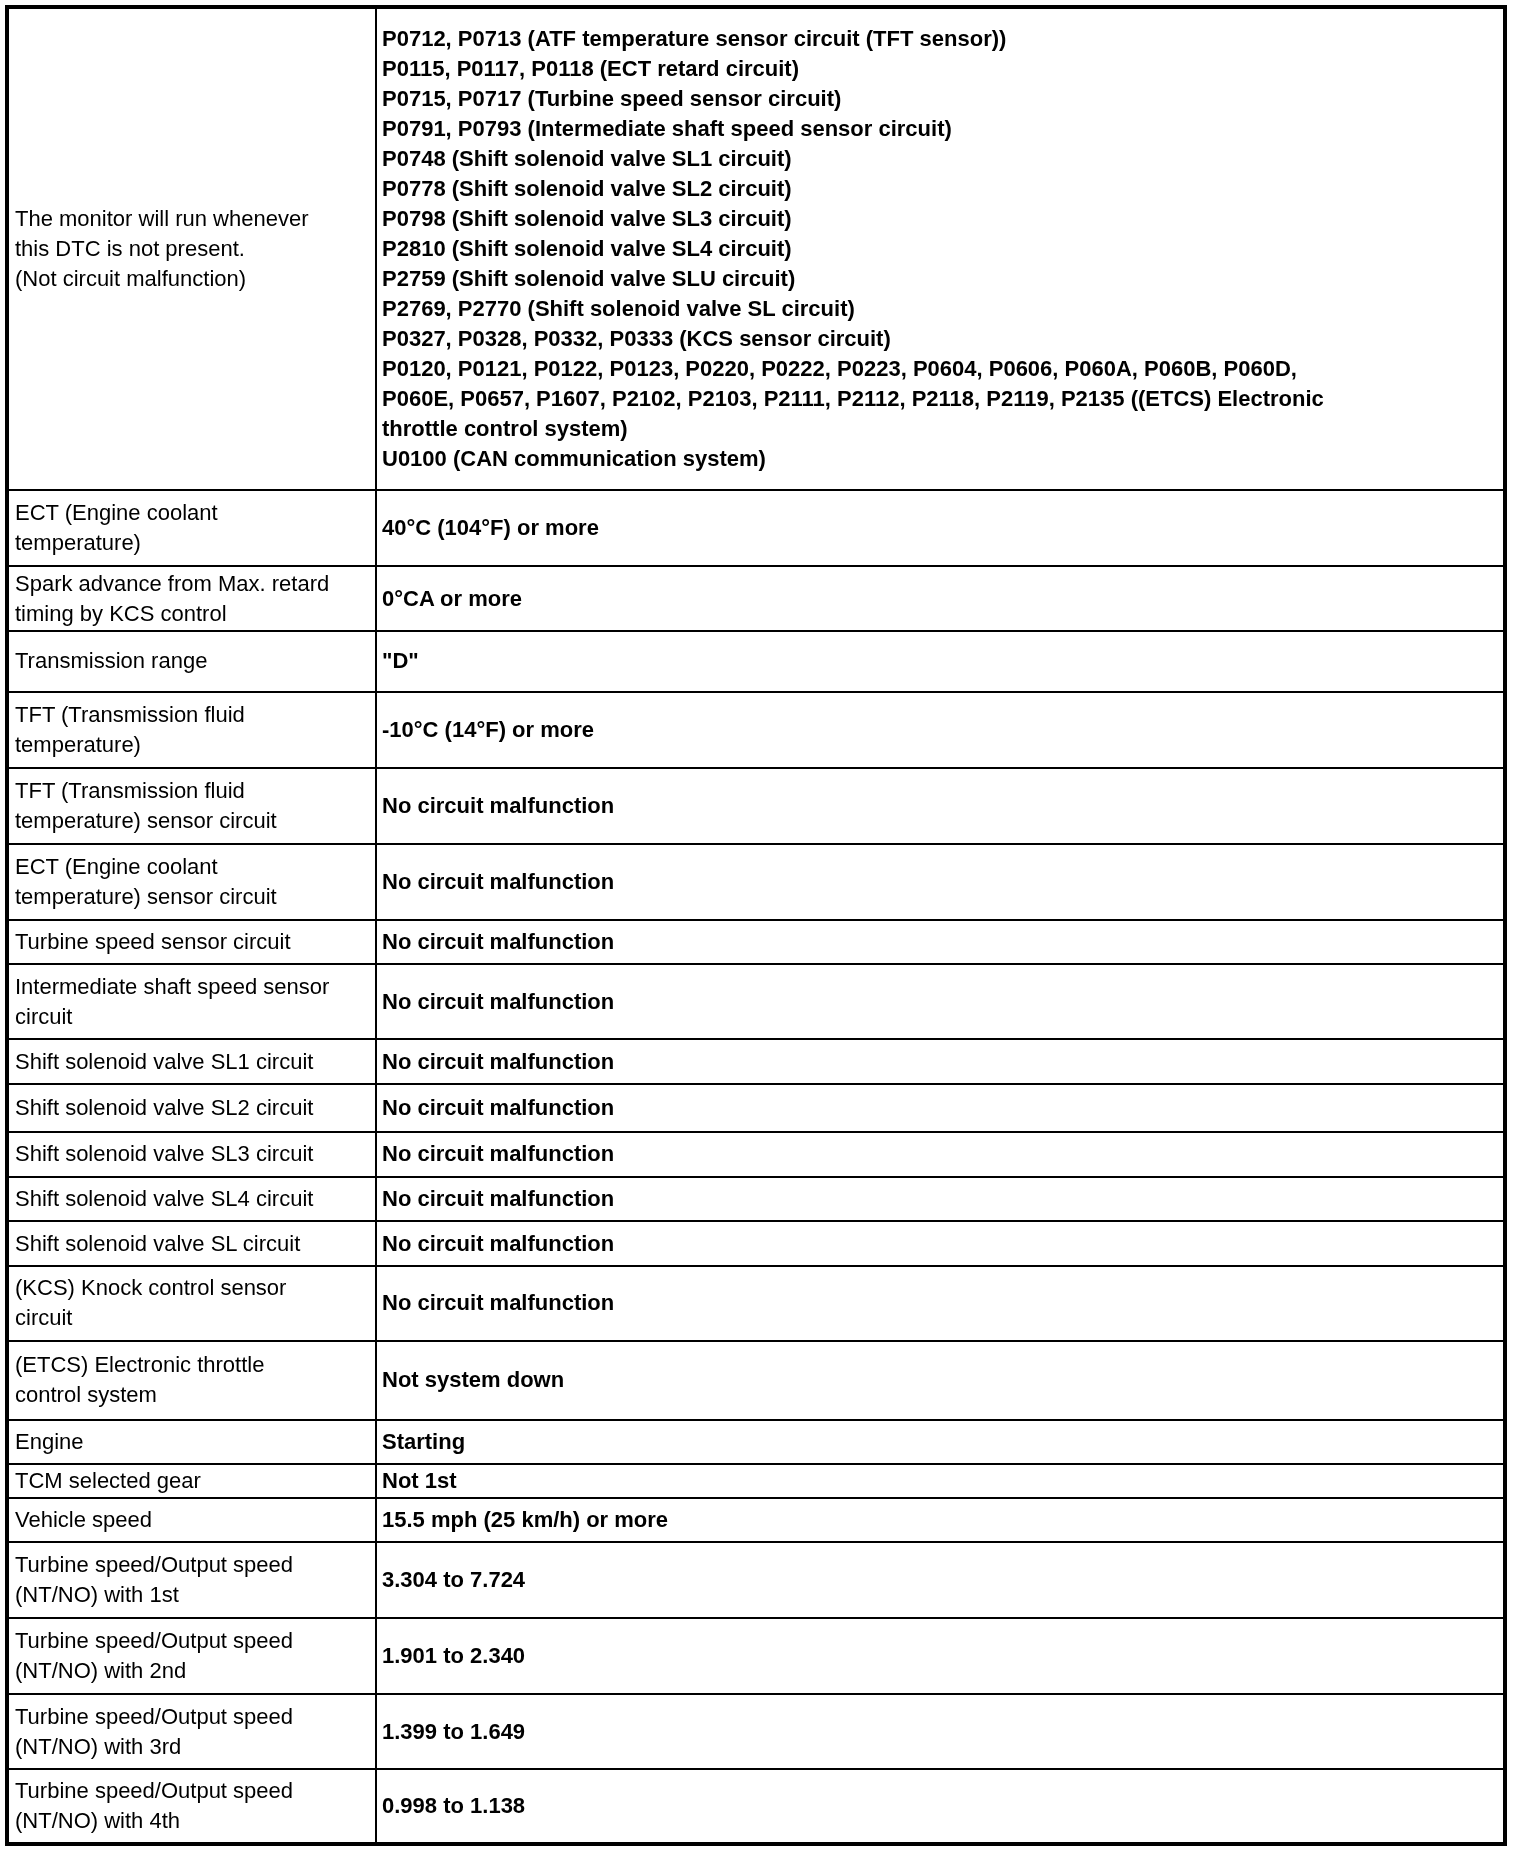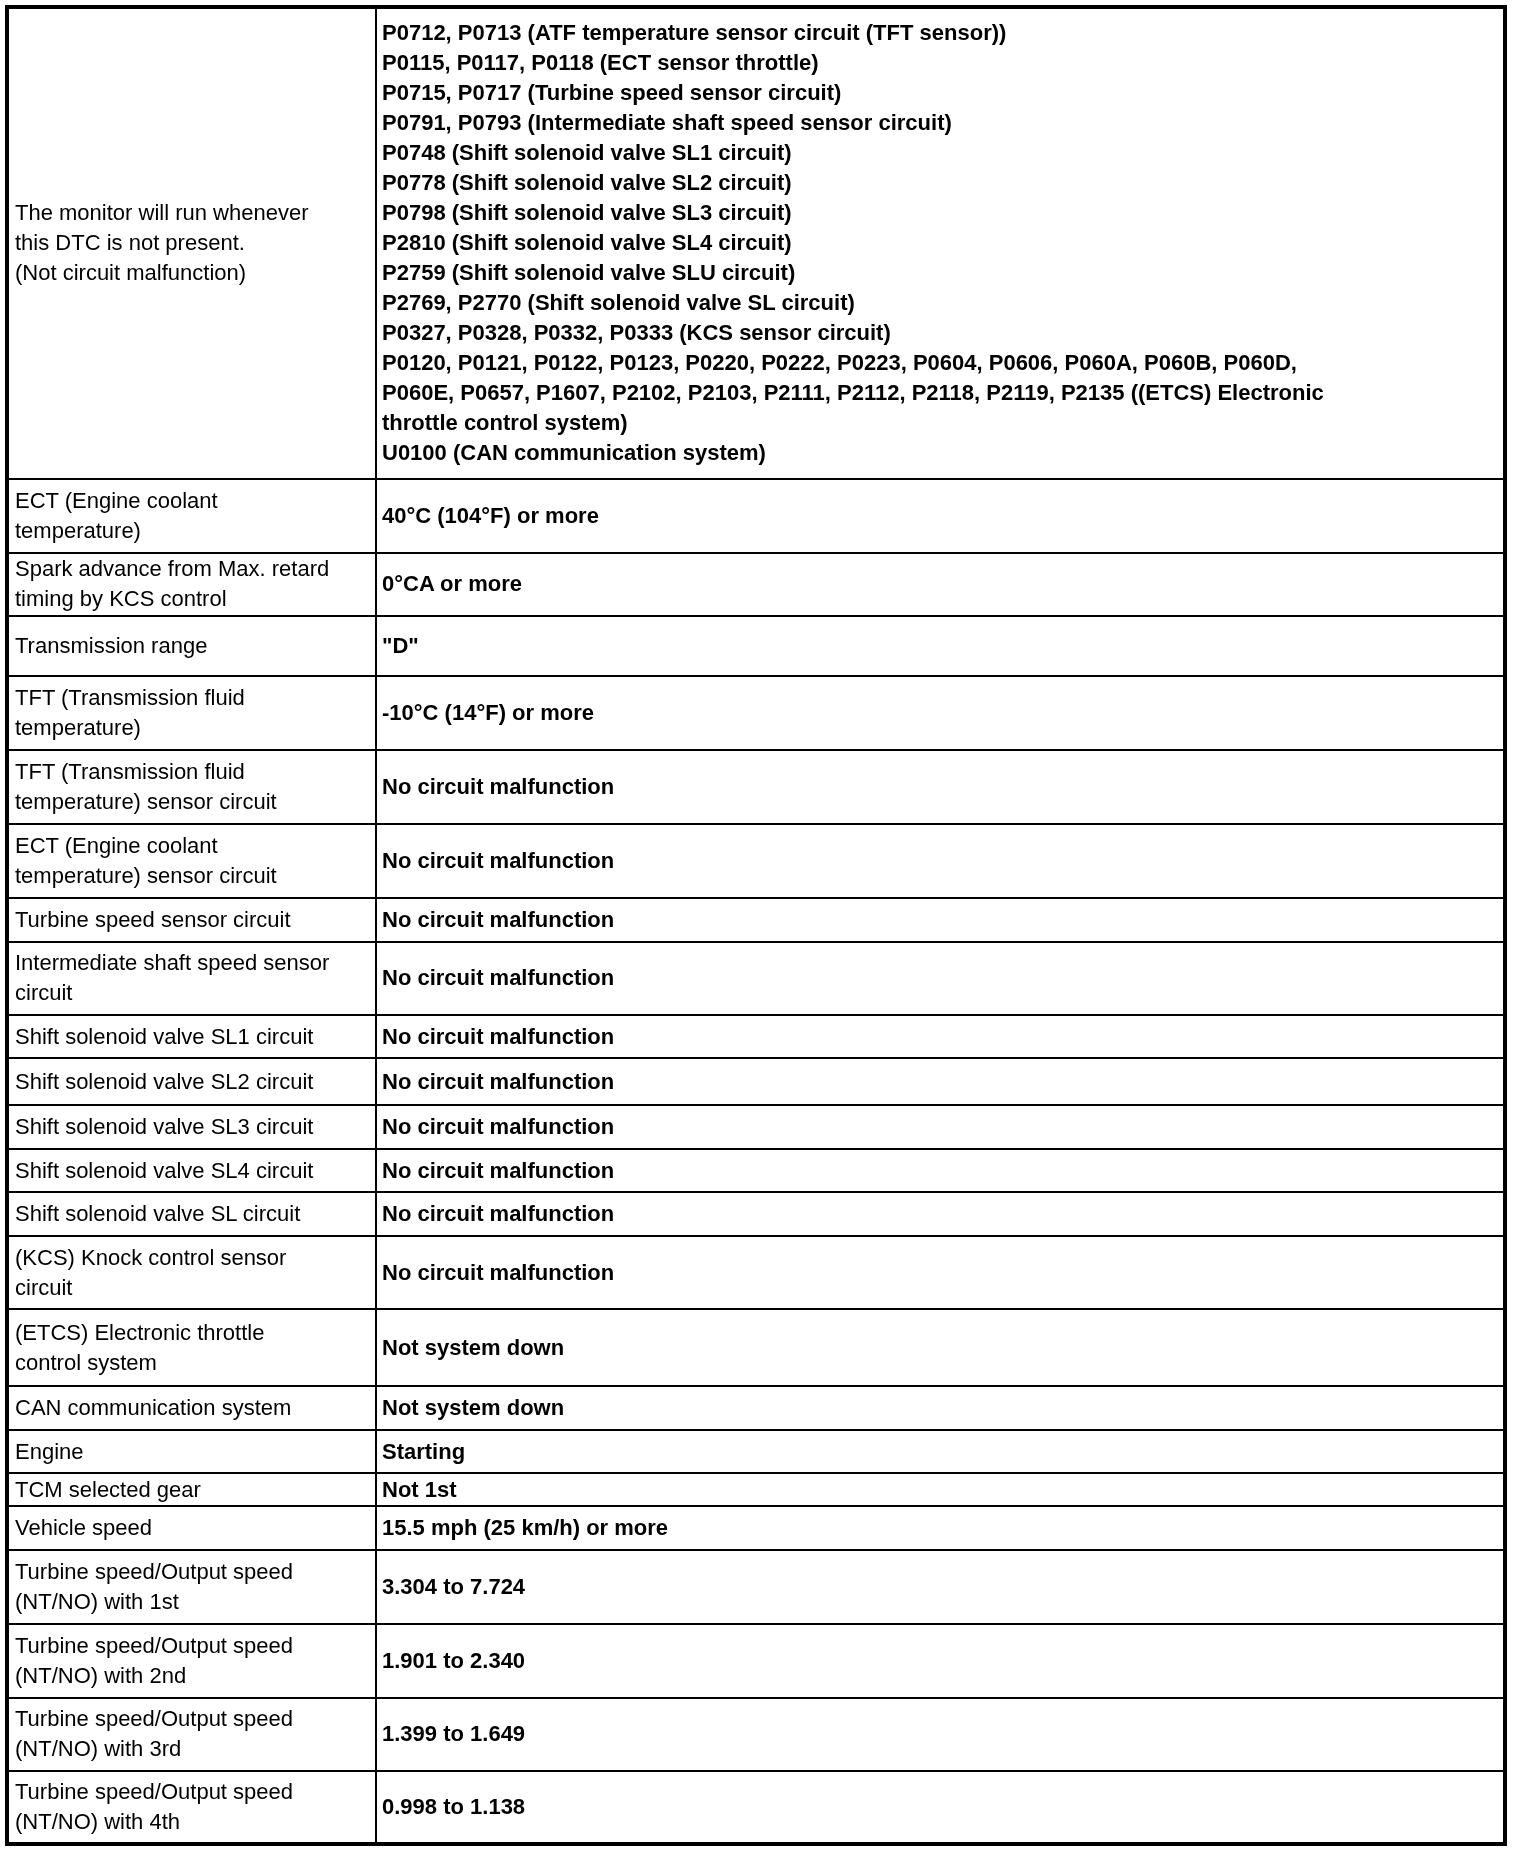--- a/index.html
+++ b/index.html
@@ -32,21 +32,21 @@
   <tbody>
 
     <tr style="height:465px">
       <td class="left">
         <span class="line">The monitor will run whenever</span>
         <span class="line">this DTC is not present.</span>
         <span class="line">(Not circuit malfunction)</span>
       </td>
       <td class="right">
         <span class="line">P0712, P0713 (ATF temperature sensor circuit (TFT sensor))</span>
-        <span class="line">P0115, P0117, P0118 (ECT sensor throttle)</span>
+        <span class="line">P0115, P0117, P0118 (ECT retard circuit)</span>
         <span class="line">P0715, P0717 (Turbine speed sensor circuit)</span>
         <span class="line">P0791, P0793 (Intermediate shaft speed sensor circuit)</span>
         <span class="line">P0748 (Shift solenoid valve SL1 circuit)</span>
         <span class="line">P0778 (Shift solenoid valve SL2 circuit)</span>
         <span class="line">P0798 (Shift solenoid valve SL3 circuit)</span>
         <span class="line">P2810 (Shift solenoid valve SL4 circuit)</span>
         <span class="line">P2759 (Shift solenoid valve SLU circuit)</span>
         <span class="line">P2769, P2770 (Shift solenoid valve SL circuit)</span>
         <span class="line">P0327, P0328, P0332, P0333 (KCS sensor circuit)</span>
         <span class="line">P0120, P0121, P0122, P0123, P0220, P0222, P0223, P0604, P0606, P060A, P060B, P060D,</span>
@@ -149,26 +149,20 @@
     </tr>
     <tr style="height:76px">
       <td class="left">
           <span class="line">(ETCS) Electronic throttle</span>
           <span class="line">control system</span>
         </td>
       <td class="right">Not system down</td>
     </tr>
     <tr style="height:43px">
       <td class="left">
-          <span class="line">CAN communication system</span>
-        </td>
-      <td class="right">Not system down</td>
-    </tr>
-    <tr style="height:43px">
-      <td class="left">
           <span class="line">Engine</span>
         </td>
       <td class="right">Starting</td>
     </tr>
     <tr style="height:28px">
       <td class="left">
           <span class="line">TCM selected gear</span>
         </td>
       <td class="right">Not 1st</td>
     </tr>

